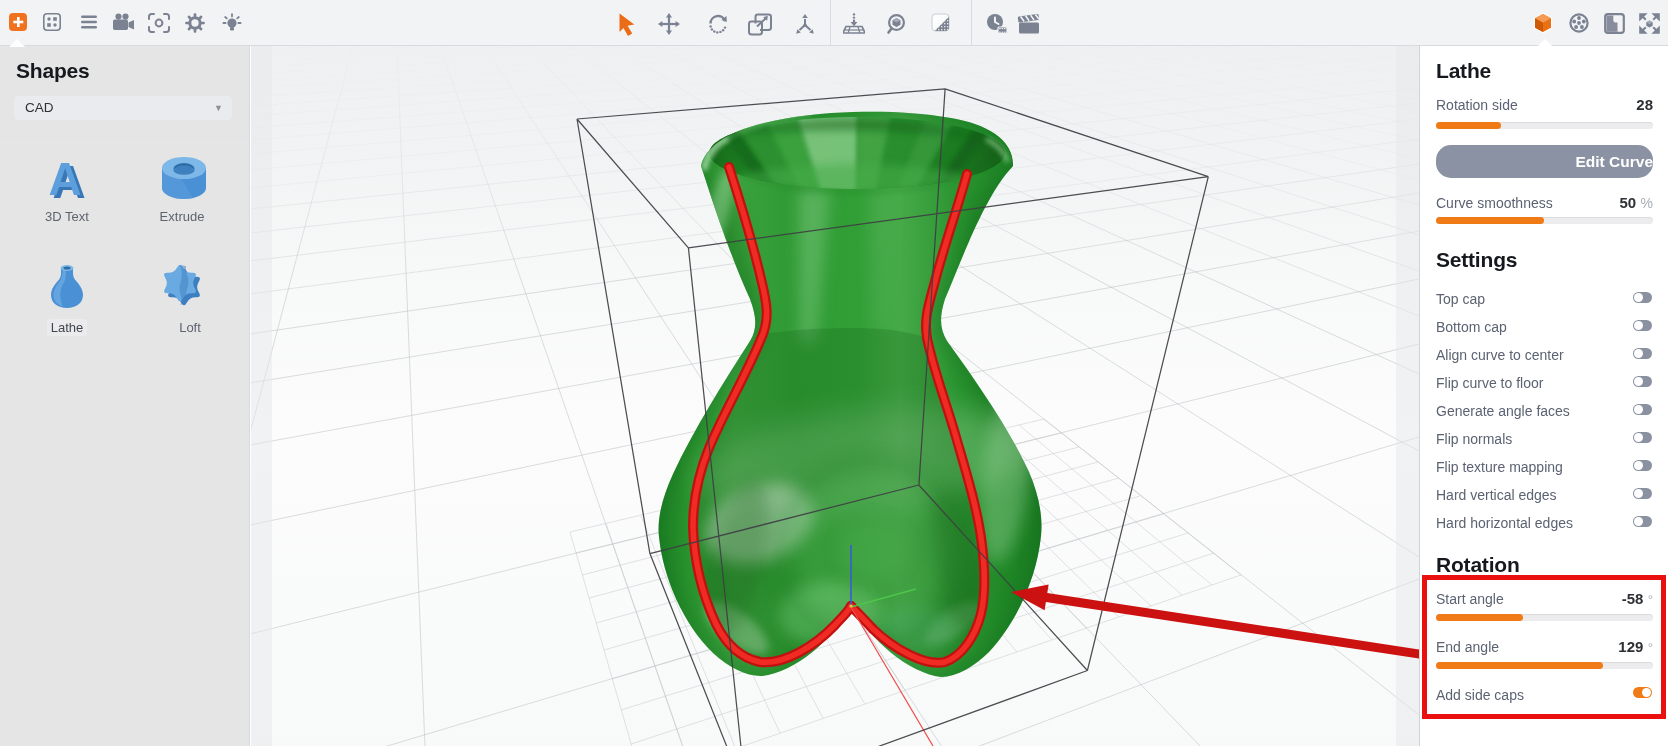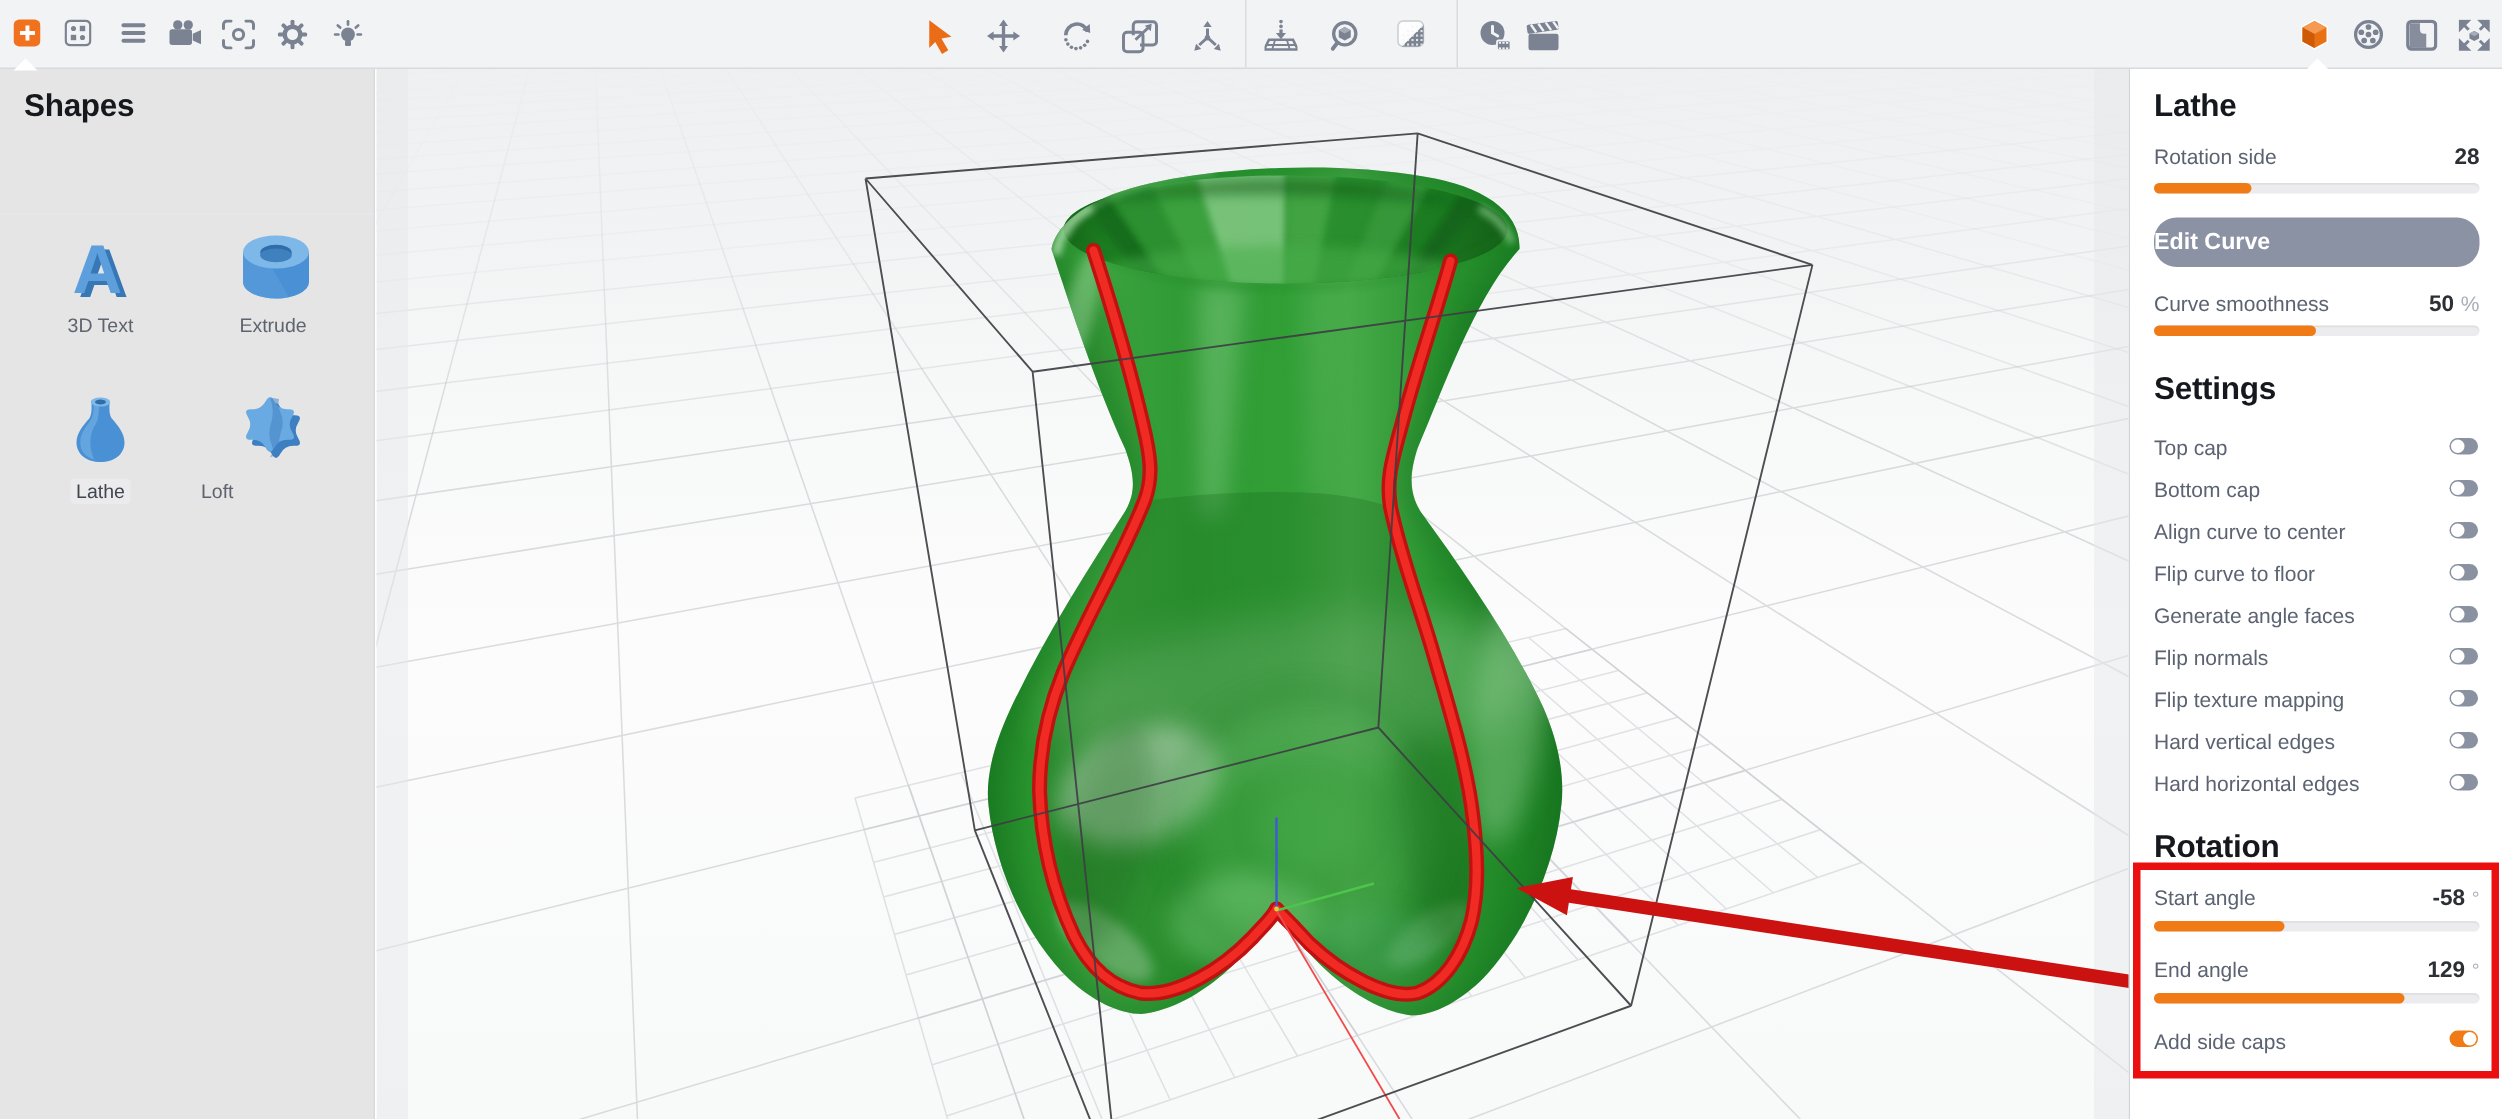--- a/index.html
+++ b/index.html
@@ -209,20 +209,21 @@
         <path d="M19.8 19.8h-5l5-5z"></path>
       </g>
       <path d="M10.5 7.6l3.2 1.75v3.3l-3.2 1.75-3.2-1.75v-3.3z" fill="#7b8292"></path>
       <path d="M10.5 7.6l3.2 1.75-3.2 1.75-3.2-1.75z" fill="#a5abb8"></path>
     </svg>
   </div>
 <div class="notch" style="left:9px"></div>
 <div class="notch" style="left:1537px"></div>
 <div class="panelL">
     <h2 style="position:absolute;left:16px;top:13px">Shapes</h2>
+    <div style="position:absolute;left:14px;top:50px;width:218px;height:24px;background:#e9ebee;border-radius:4px;font-size:13.5px;color:#2e3237;line-height:24px;padding-left:11px">CAD<span style="position:absolute;right:9px;top:0;color:#8a8f99;font-size:9px">▼</span></div>
     <div style="position:absolute;left:0;top:96px;width:249px;height:1px;background:#e6e8eb"></div>
     <svg style="position:absolute;left:43px;top:108px" width="48" height="52" viewBox="0 0 48 52">
       <text x="26" y="44" font-family="Liberation Sans" font-weight="700" font-size="46" fill="#3877b5" text-anchor="middle">A</text>
       <text x="22" y="41" font-family="Liberation Sans" font-weight="700" font-size="46" fill="#5c9fdc" text-anchor="middle">A</text>
     </svg>
     <svg style="position:absolute;left:158px;top:106px" width="48" height="52" viewBox="0 0 48 52">
       <path d="M4 16v20c0 6 9.8 11 22 11s22-5 22-11V16z" fill="#4a90d4"></path>
       <path d="M4 16v20c0 6 9.8 11 22 11 3 0 6-.3 8.6-.9L16 14z" fill="#5c9fdc" opacity=".6"></path>
       <ellipse cx="26" cy="16" rx="22" ry="11" fill="#7db8e8"></ellipse>
       <ellipse cx="26" cy="16.5" rx="10.5" ry="5.4" fill="#2e6da8"></ellipse>
@@ -235,29 +236,29 @@
       <ellipse cx="24" cy="6" rx="3.6" ry="1.6" fill="#2e6da8"></ellipse>
     </svg>
     <svg style="position:absolute;left:158px;top:215px" width="48" height="52" viewBox="0 0 48 52">
       <path d="M23.1 10.5 Q26.0 5.0 28.9 10.5 Q31.8 16.0 38.0 15.8 Q44.2 15.5 40.8 20.8 Q37.5 26.0 40.8 31.2 Q44.2 36.5 38.0 36.2 Q31.8 36.0 28.9 41.5 Q26.0 47.0 23.1 41.5 Q20.3 36.0 14.0 36.2 Q7.8 36.5 11.2 31.2 Q14.5 26.0 11.2 20.8 Q7.8 15.5 14.0 15.8 Q20.2 16.0 23.1 10.5 Z" fill="#3d7fc0"></path>
       <path d="M19.1 6.5 Q22.0 1.0 24.9 6.5 Q27.8 12.0 34.0 11.8 Q40.2 11.5 36.8 16.8 Q33.5 22.0 36.8 27.2 Q40.2 32.5 34.0 32.2 Q27.8 32.0 24.9 37.5 Q22.0 43.0 19.1 37.5 Q16.3 32.0 10.0 32.2 Q3.8 32.5 7.2 27.2 Q10.5 22.0 7.2 16.8 Q3.8 11.5 10.0 11.8 Q16.2 12.0 19.1 6.5 Z" fill="#6aaae2"></path>
       <path d="M22 4 Q25 12 23 20 Q20 28 23 35 Q25 40 22 44 L29 41 Q27 34 29 28 Q32 21 29 14 Q27 9 28 5 Z" fill="#3d7fc0" opacity=".5"></path>
     </svg>
     <div style="position:absolute;top:163px;left:27px;width:80px;text-align:center;font-size:13px;color:#5e646e">3D Text</div>
     <div style="position:absolute;top:163px;left:142px;width:80px;text-align:center;font-size:13px;color:#5e646e">Extrude</div>
     <div style="position:absolute;top:273px;left:47px;width:40px;text-align:center;font-size:13px;color:#42464e;background:#ebebed;border-radius:3px;padding:1px 0">Lathe</div>
-    <div style="position:absolute;top:274px;left:134px;width:80px;font-size:13px;color:#5e646e">Loft</div>
+    <div style="position:absolute;top:274px;left:150px;width:80px;text-align:center;font-size:13px;color:#5e646e">Loft</div>
   </div>
 <div class="panelR">
     <h2 style="position:absolute;left:16px;top:13px">Lathe</h2>
     <div class="row" style="top:50px"><span class="lbl">Rotation side</span><span class="val" style="position:absolute;right:0">28</span></div>
     <div class="track" style="top:76px">
       <div class="fill" style="width:65px"></div>
     </div>
-    <div style="position:absolute;left:16px;top:99px;width:217px;height:33px;background:#8a92a3;border-radius:15px;color:#fff;font-size:15.5px;font-weight:700;text-align:left;line-height:33px">Edit Curve</div>
+    <div style="position:absolute;left:16px;top:99px;width:217px;height:33px;background:#8a92a3;border-radius:15px;color:#fff;font-size:15.5px;font-weight:700;text-align:right;line-height:33px">Edit Curve</div>
     <div class="row" style="top:148px"><span class="lbl">Curve smoothness</span><span style="position:absolute;right:0"><span class="val">50</span> <span class="deg" style="font-size:14px">%</span></span></div>
     <div class="track" style="top:171px">
       <div class="fill" style="width:108px"></div>
     </div>
     <h2 style="position:absolute;left:16px;top:202px">Settings</h2>
     <div class="row" style="top:244px"><span class="lbl">Top cap</span><span class="tgl" style="top:2px">
         <i></i>
       </span></div>
     <div class="row" style="top:272px"><span class="lbl">Bottom cap</span><span class="tgl" style="top:2px">
         <i></i>

